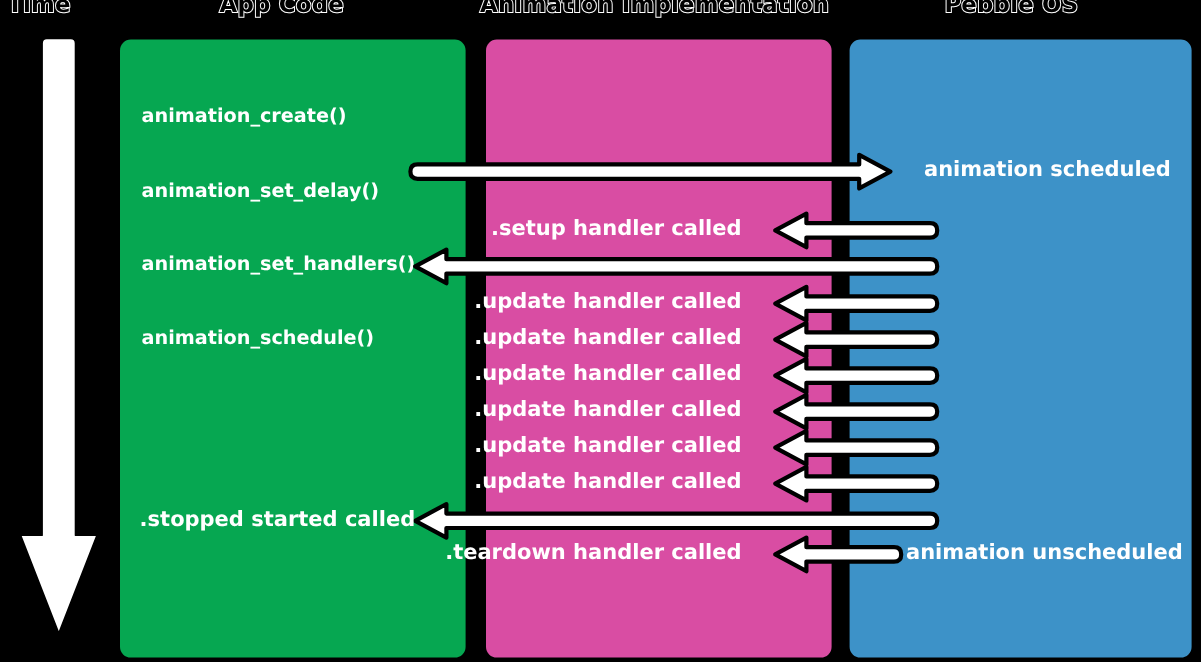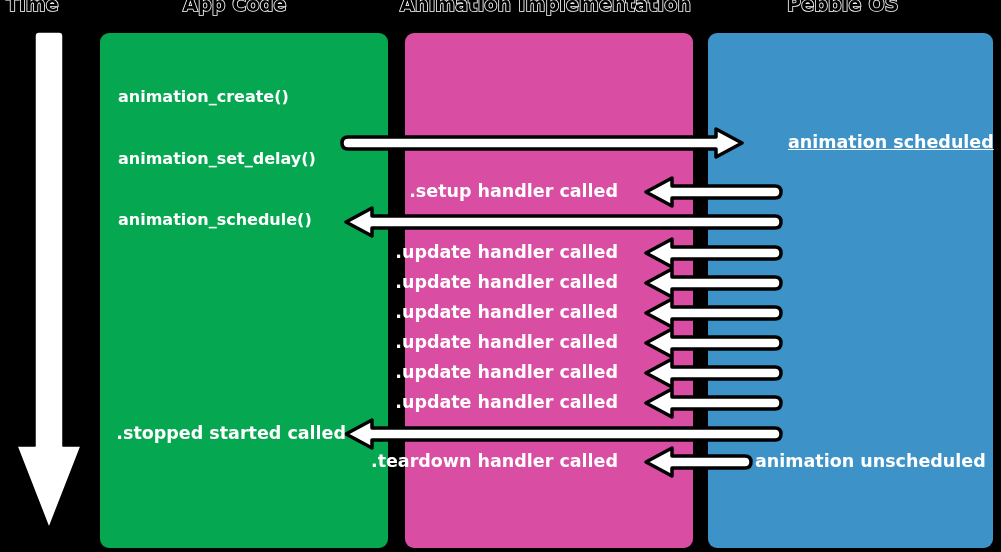--- a/index.html
+++ b/index.html
@@ -42,21 +42,21 @@
 
   #code-block{
     position:absolute;left:118px;top:46px;
     font-size:16px;font-weight:bold;color:#fff;line-height:20.5px;
     white-space:pre;
   }
   #code-block div{height:20.5px;}
 
   .lbl-anim{right:383px;}      
   .lbl-app {right:655px;}      
-  .lbl-os  {left:788px;text-decoration:underline;}
+  .lbl-os  {left:770px;}
 
   
   #wires{position:absolute;left:0;top:0;width:1001px;height:552px;}
 </style>
 </head>
 <body>
 
 <div id="stage">
 
   <div class="col-head" id="head-time">Time</div>
@@ -68,20 +68,21 @@
   <div class="lane" id="lane-anim"></div>
   <div class="lane" id="lane-os"></div>
 
   <svg id="time-arrow" viewBox="0 0 72 510">
     <path d="M26 6 L46 6 Q50 6 50 10 L50 420 L68 420 L36 502 L4 420 L22 420 L22 10 Q22 6 26 6 Z" fill="#ffffff" stroke="#000000" stroke-width="1.5" stroke-linejoin="round"></path>
   </svg>
 
   <div id="code-block">
     <div>animation_create()</div>
     <div>animation_set_delay()</div>
+    <div>animation_set_handlers()</div>
     <div>animation_schedule()</div>
   </div>
 
   <svg id="wires" viewBox="0 0 1001 552">
 
     <g>
       <path d="M348 137 L716 137 L716 129 L742 143 L716 157 L716 149 L348 149 Q342 149 342 143 Q342 137 348 137 Z" fill="#ffffff" stroke="#000000" stroke-width="3.5" stroke-linejoin="round"></path>
     </g>
 
     <g>

